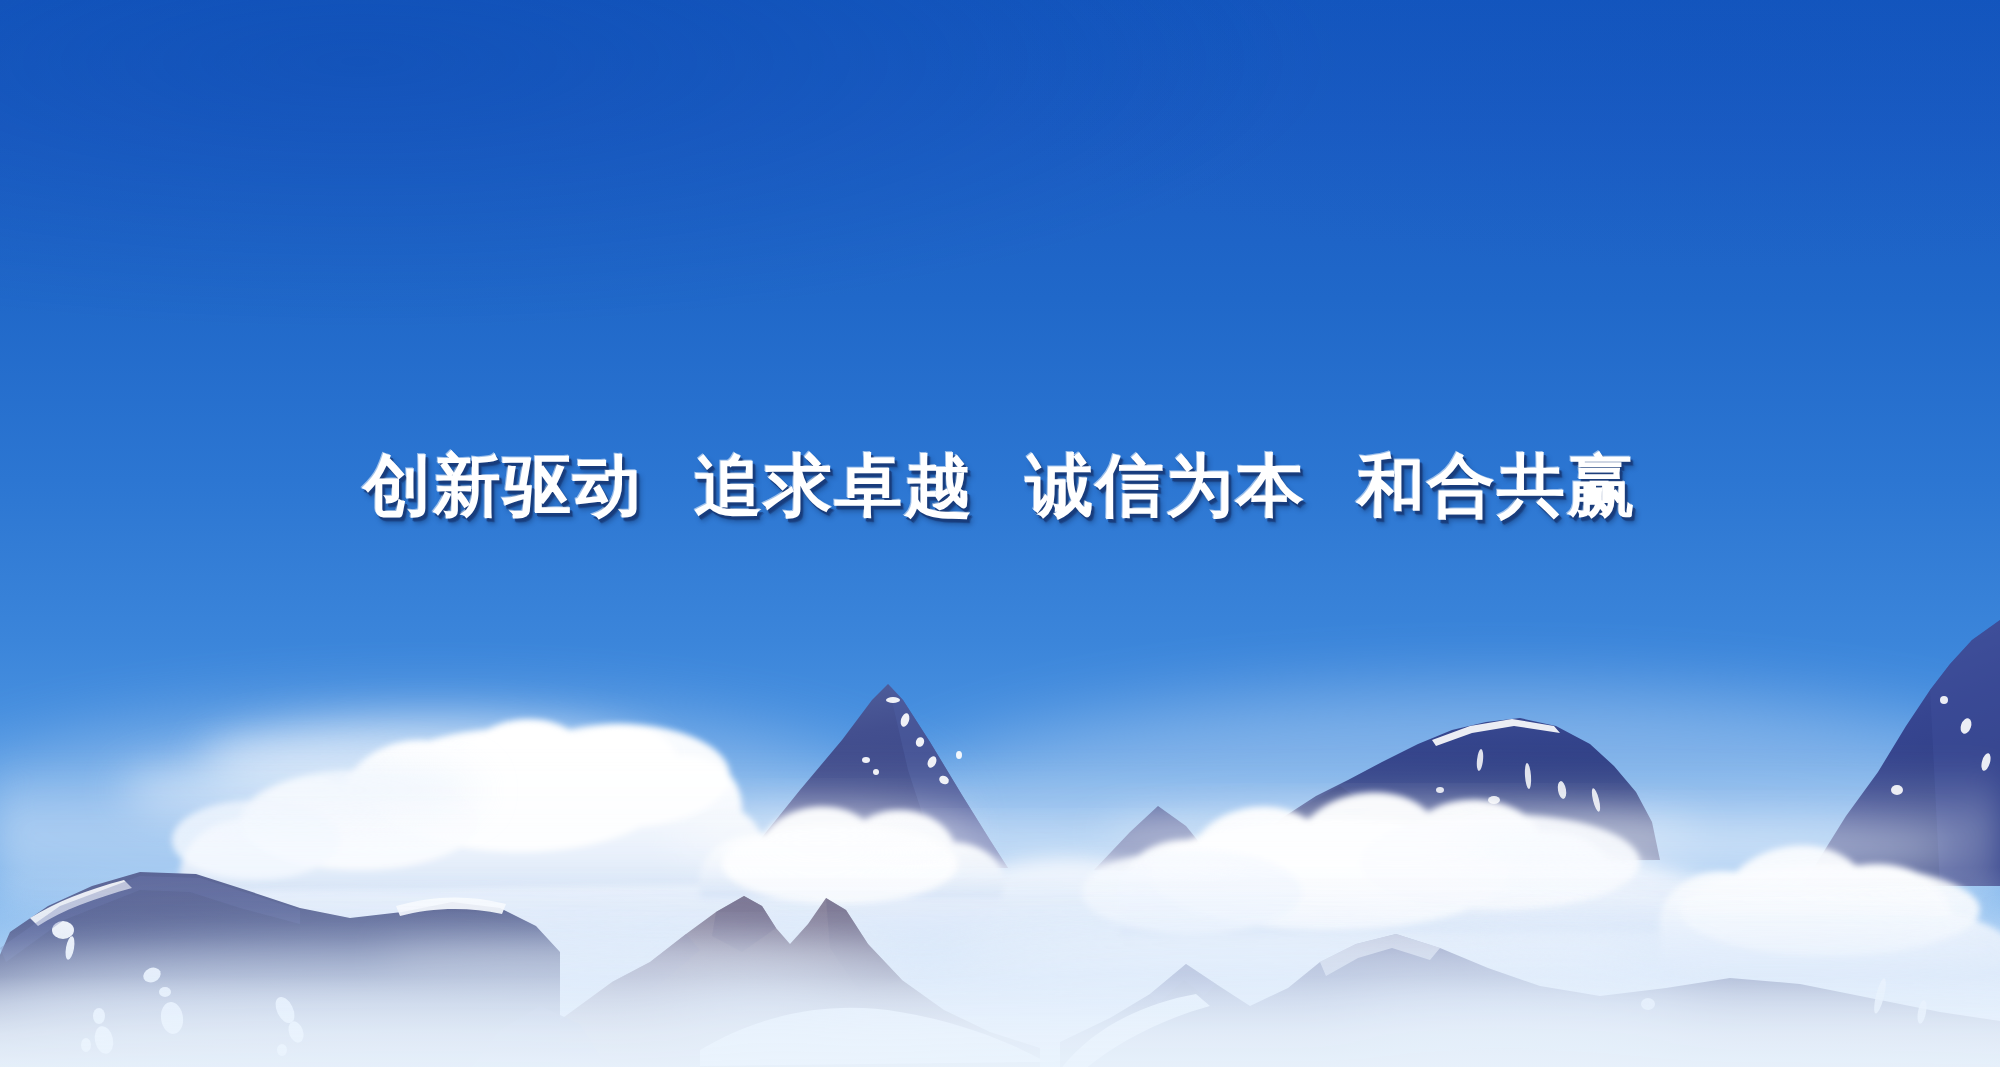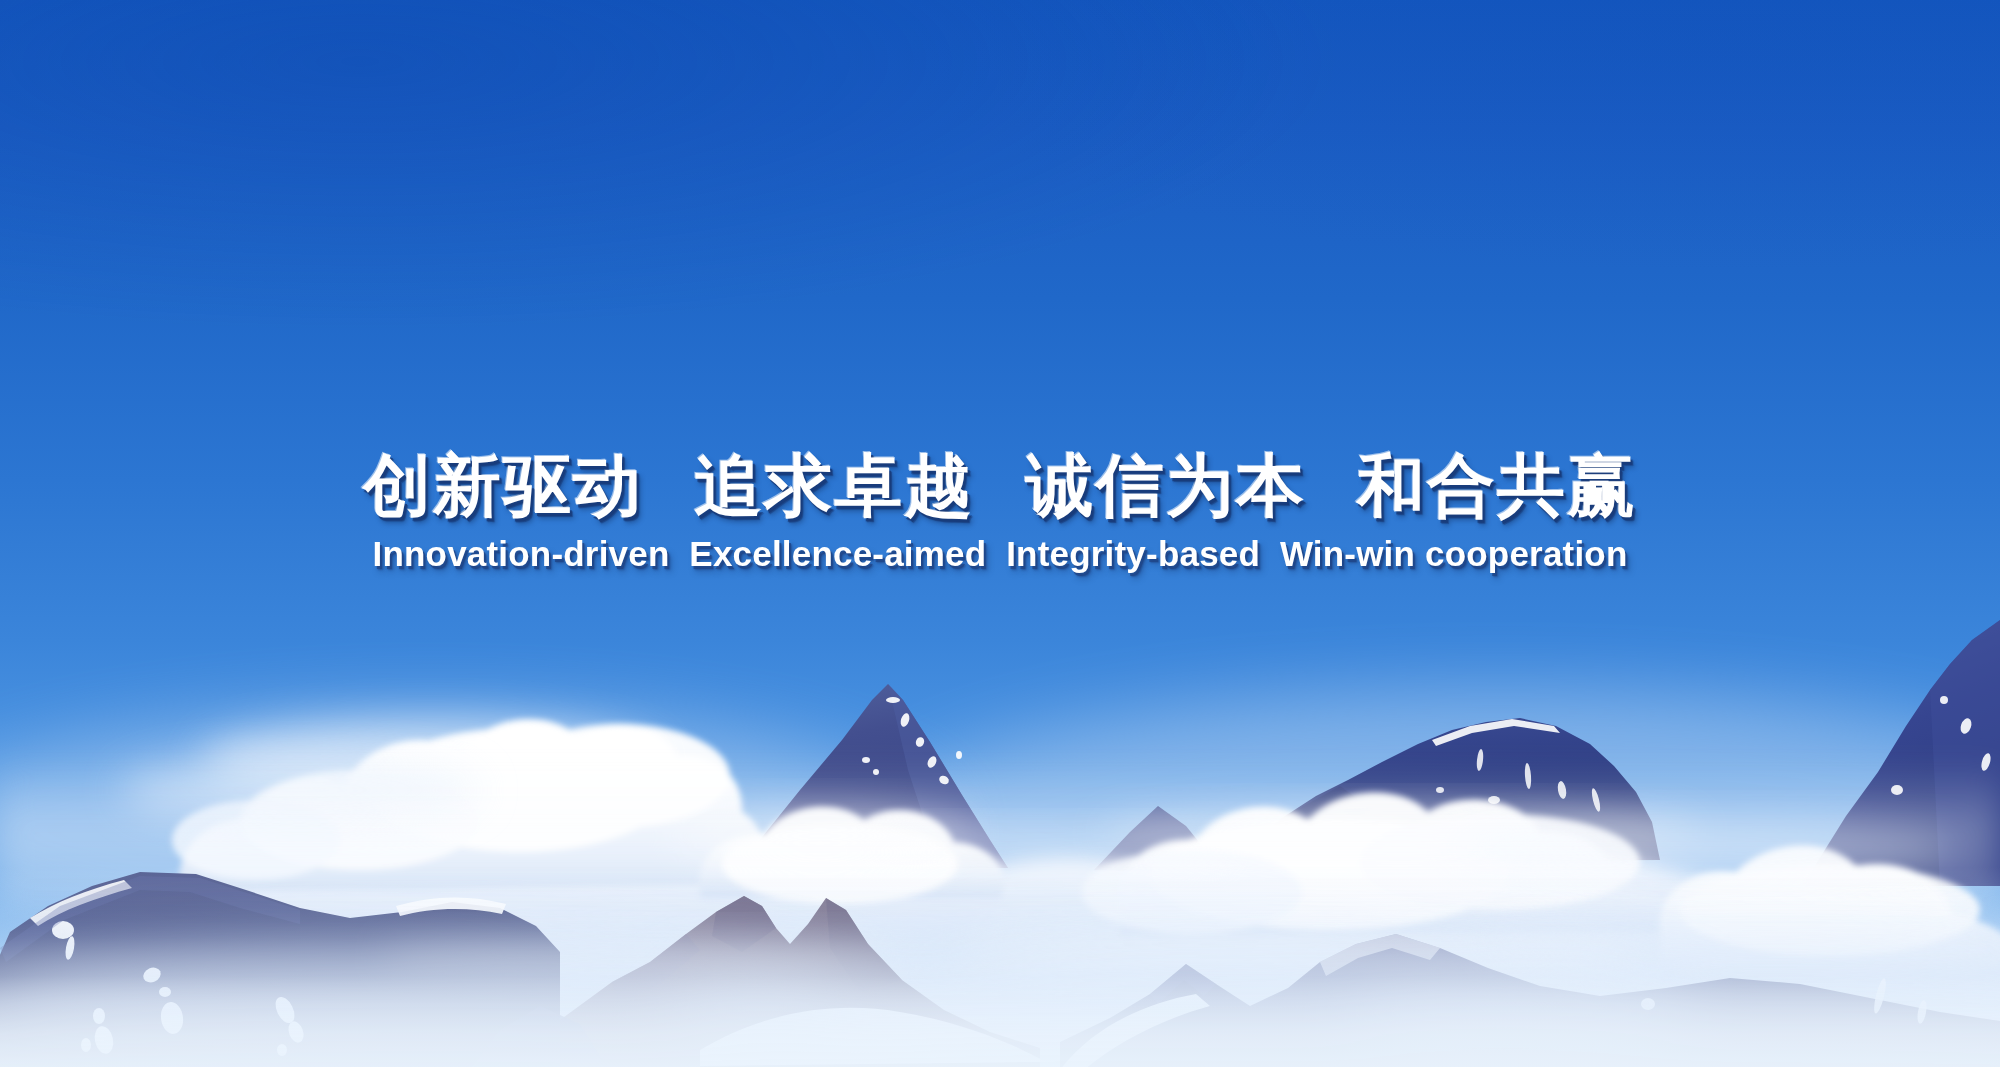--- a/index.html
+++ b/index.html
@@ -483,16 +483,15 @@
         <ellipse cx="640" cy="956" rx="260" ry="20" fill="#ffffff" opacity="0.30" filter="url(#blurBig)"></ellipse>
       </g>
     </svg>
   </div>
 
   <div class="mist-band"></div>
   <div class="mist-low"></div>
 
   <div class="slogan-block">
     <span class="slogan-cn">创新驱动  追求卓越  诚信为本  和合共赢</span>
-    <span class="slogan-en">Innovation-driven  Excellence-aimed  Integrity-based  Win-win cooperation</span>
   </div>
 
 </div>
 
 </body></html>

